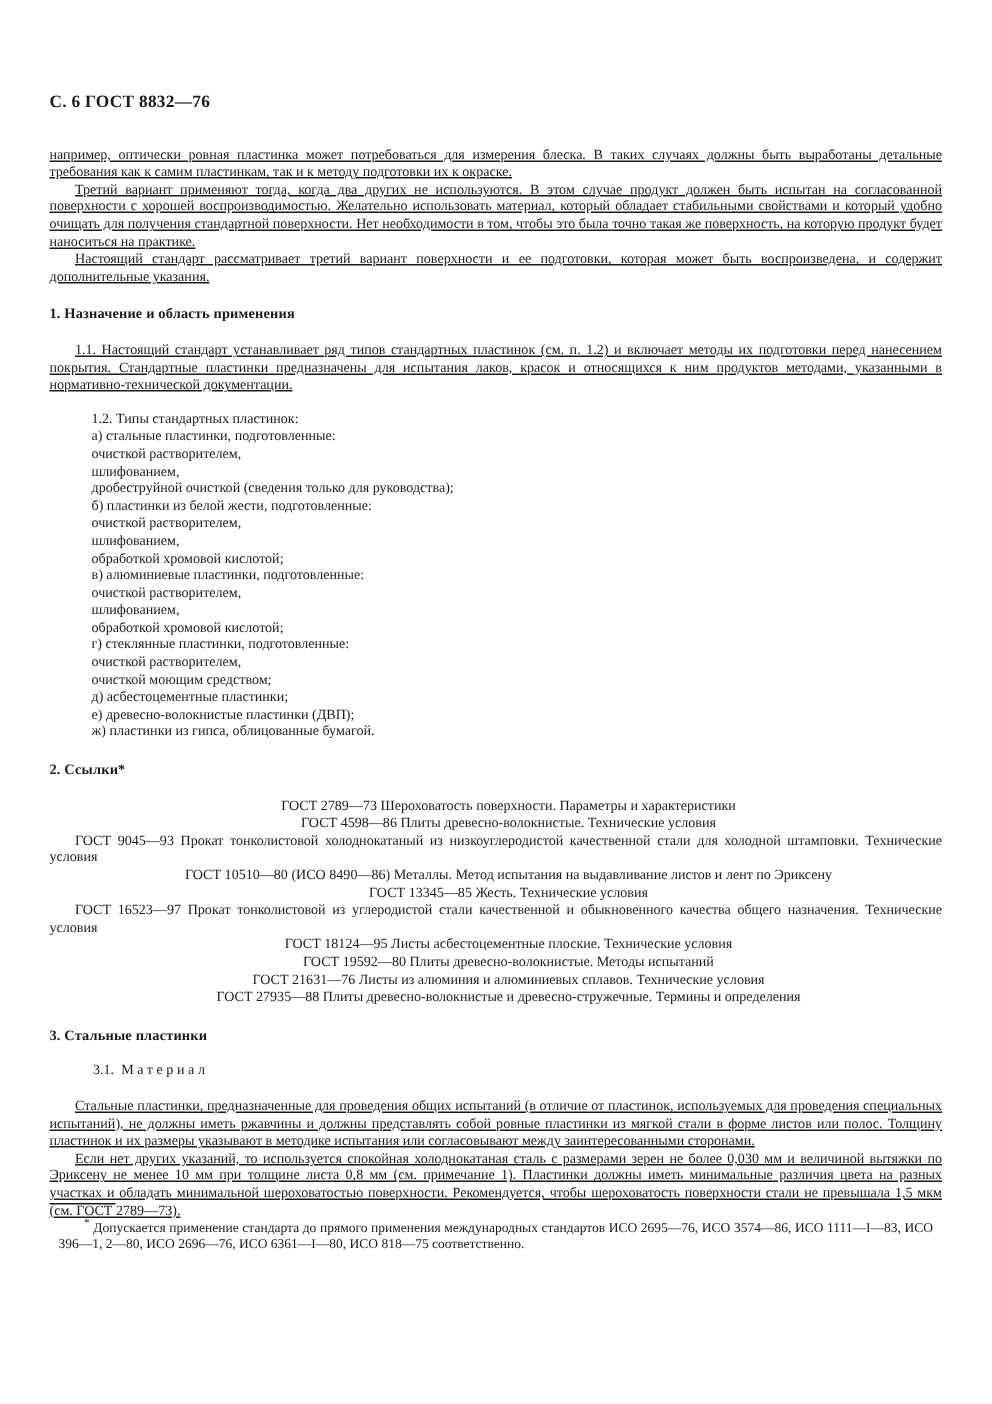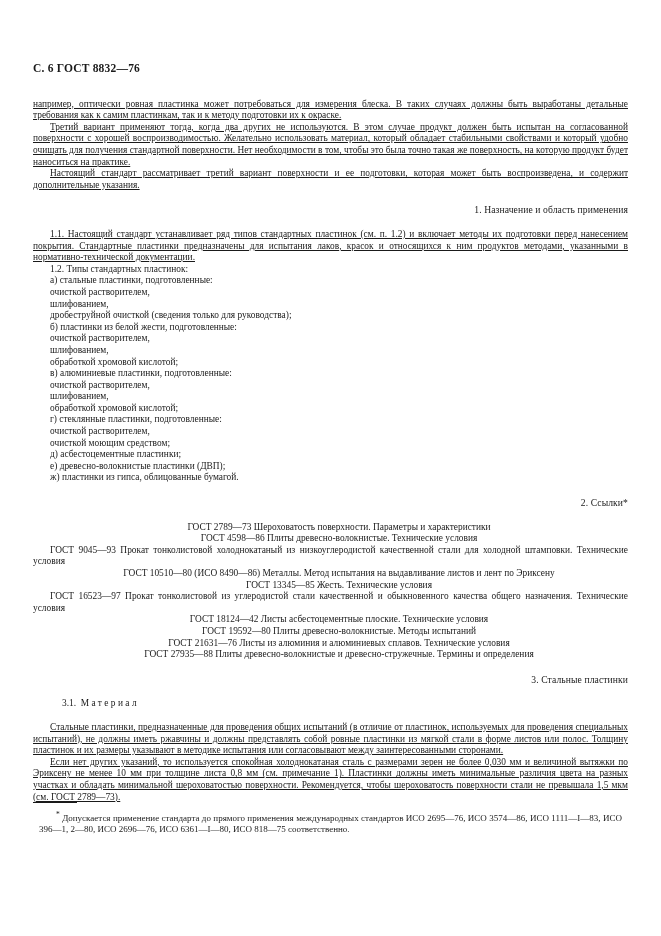--- a/index.html
+++ b/index.html
@@ -42,28 +42,28 @@
     text-align: justify;
     text-indent: 17px;
     hyphens: none;
     text-decoration: underline;
   }
   p.body-par.no-indent {
     text-indent: 0;
   }
   .section-head {
     font-size: 9.6px;
-    font-weight: normal;
-    text-align: right;
+    font-weight: bold;
+    text-align: left;
     margin: 13px 0 13px 0;
     line-height: 11.6px;
     letter-spacing: 0.1px;
   }
   .list-block {
-    margin: 0;
+    margin: 11px;
     padding: 0;
   }
   .list-line {
     font-size: 9.4px;
     line-height: 11.6px;
     margin: 0;
     padding-left: 17px;
     white-space: nowrap;
   }
   .gost-block {
@@ -151,21 +151,21 @@
 
     <div class="section-head">2.  Ссылки*</div>
 
     <div class="gost-block">
       <p class="gost-line single">ГОСТ  2789—73  Шероховатость поверхности. Параметры и характеристики</p>
       <p class="gost-line single">ГОСТ  4598—86  Плиты древесно-волокнистые. Технические условия</p>
       <p class="gost-line">ГОСТ  9045—93  Прокат тонколистовой холоднокатаный из низкоуглеродистой качественной стали для холодной штамповки. Технические условия</p>
       <p class="gost-line single">ГОСТ  10510—80 (ИСО 8490—86)  Металлы. Метод испытания на выдавливание листов и лент по Эриксену</p>
       <p class="gost-line single">ГОСТ  13345—85  Жесть. Технические условия</p>
       <p class="gost-line">ГОСТ  16523—97  Прокат тонколистовой из углеродистой стали качественной и обыкновенного качества общего назначения. Технические условия</p>
-      <p class="gost-line single">ГОСТ  18124—42  Листы асбестоцементные плоские. Технические условия</p>
+      <p class="gost-line single">ГОСТ  18124—95  Листы асбестоцементные плоские. Технические условия</p>
       <p class="gost-line single">ГОСТ  19592—80  Плиты древесно-волокнистые. Методы испытаний</p>
       <p class="gost-line single">ГОСТ  21631—76  Листы из алюминия и алюминиевых сплавов. Технические условия</p>
       <p class="gost-line single">ГОСТ  27935—88  Плиты древесно-волокнистые и древесно-стружечные. Термины и определения</p>
     </div>
 
     <div class="section-head">3.  Стальные пластинки</div>
 
     <div class="sub-head"><span>3.1.</span>&nbsp; <span class="spaced">Материал</span></div>
 
     <p class="body-par">Стальные пластинки, предназначенные для проведения общих испытаний (в отличие от пластинок, используемых для проведения специальных испытаний), не должны иметь ржавчины и должны представлять собой ровные пластинки из мягкой стали в форме листов или полос. Толщину пластинок и их размеры указывают в методике испытания или согласовывают между заинтересованными сторонами.</p>

